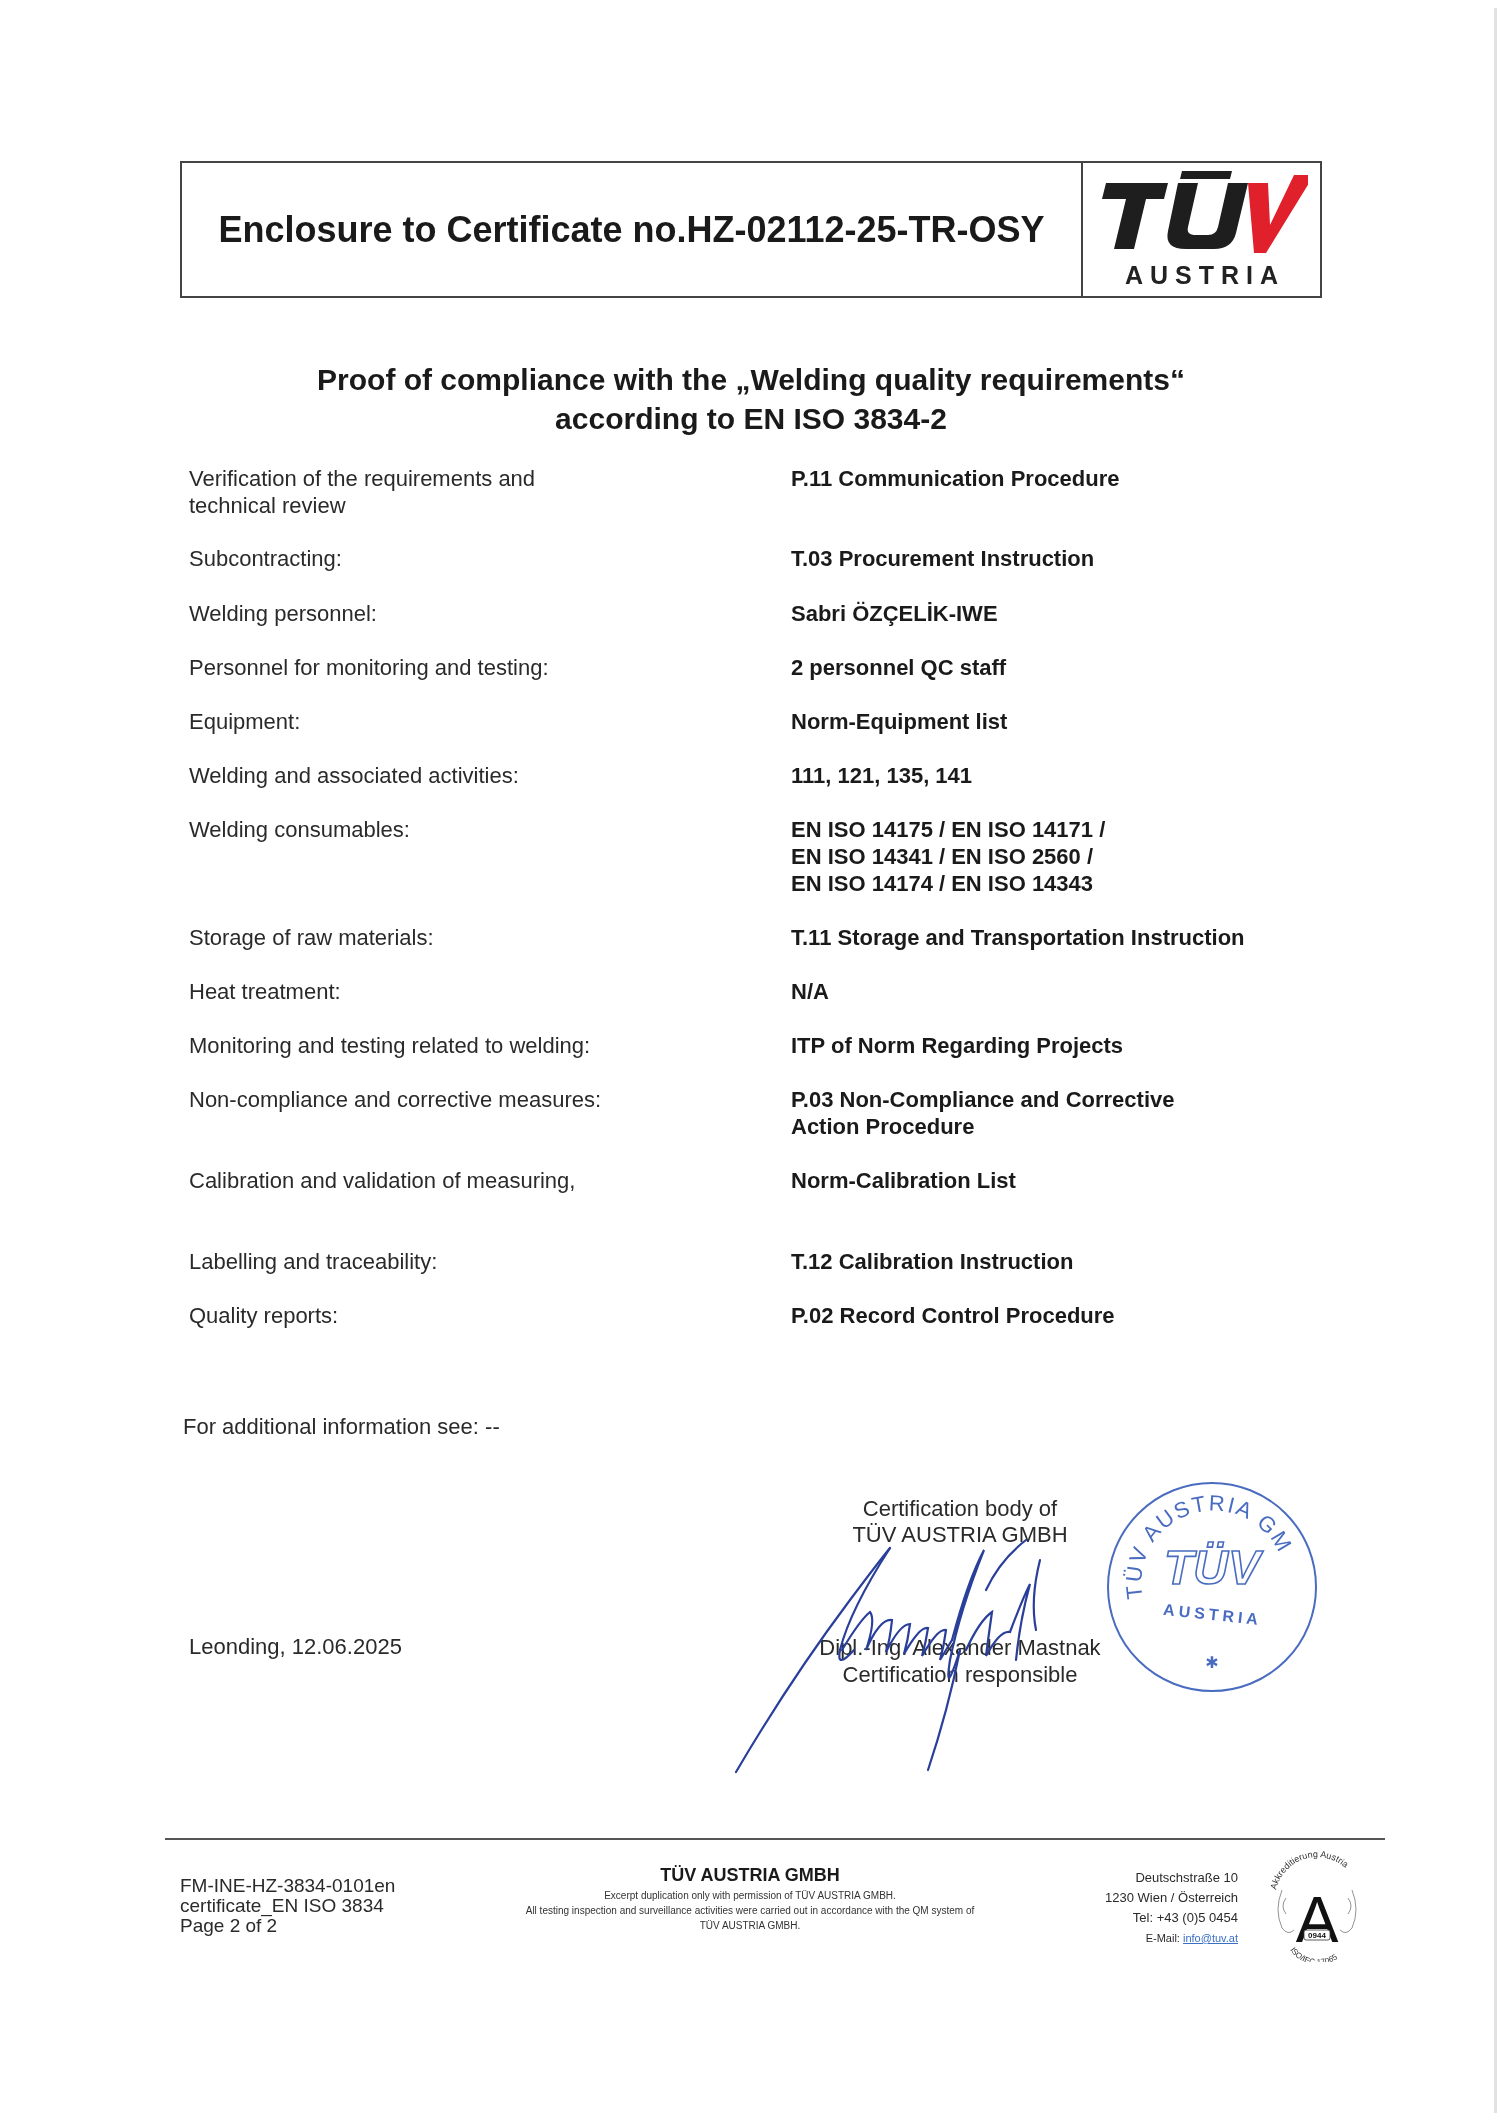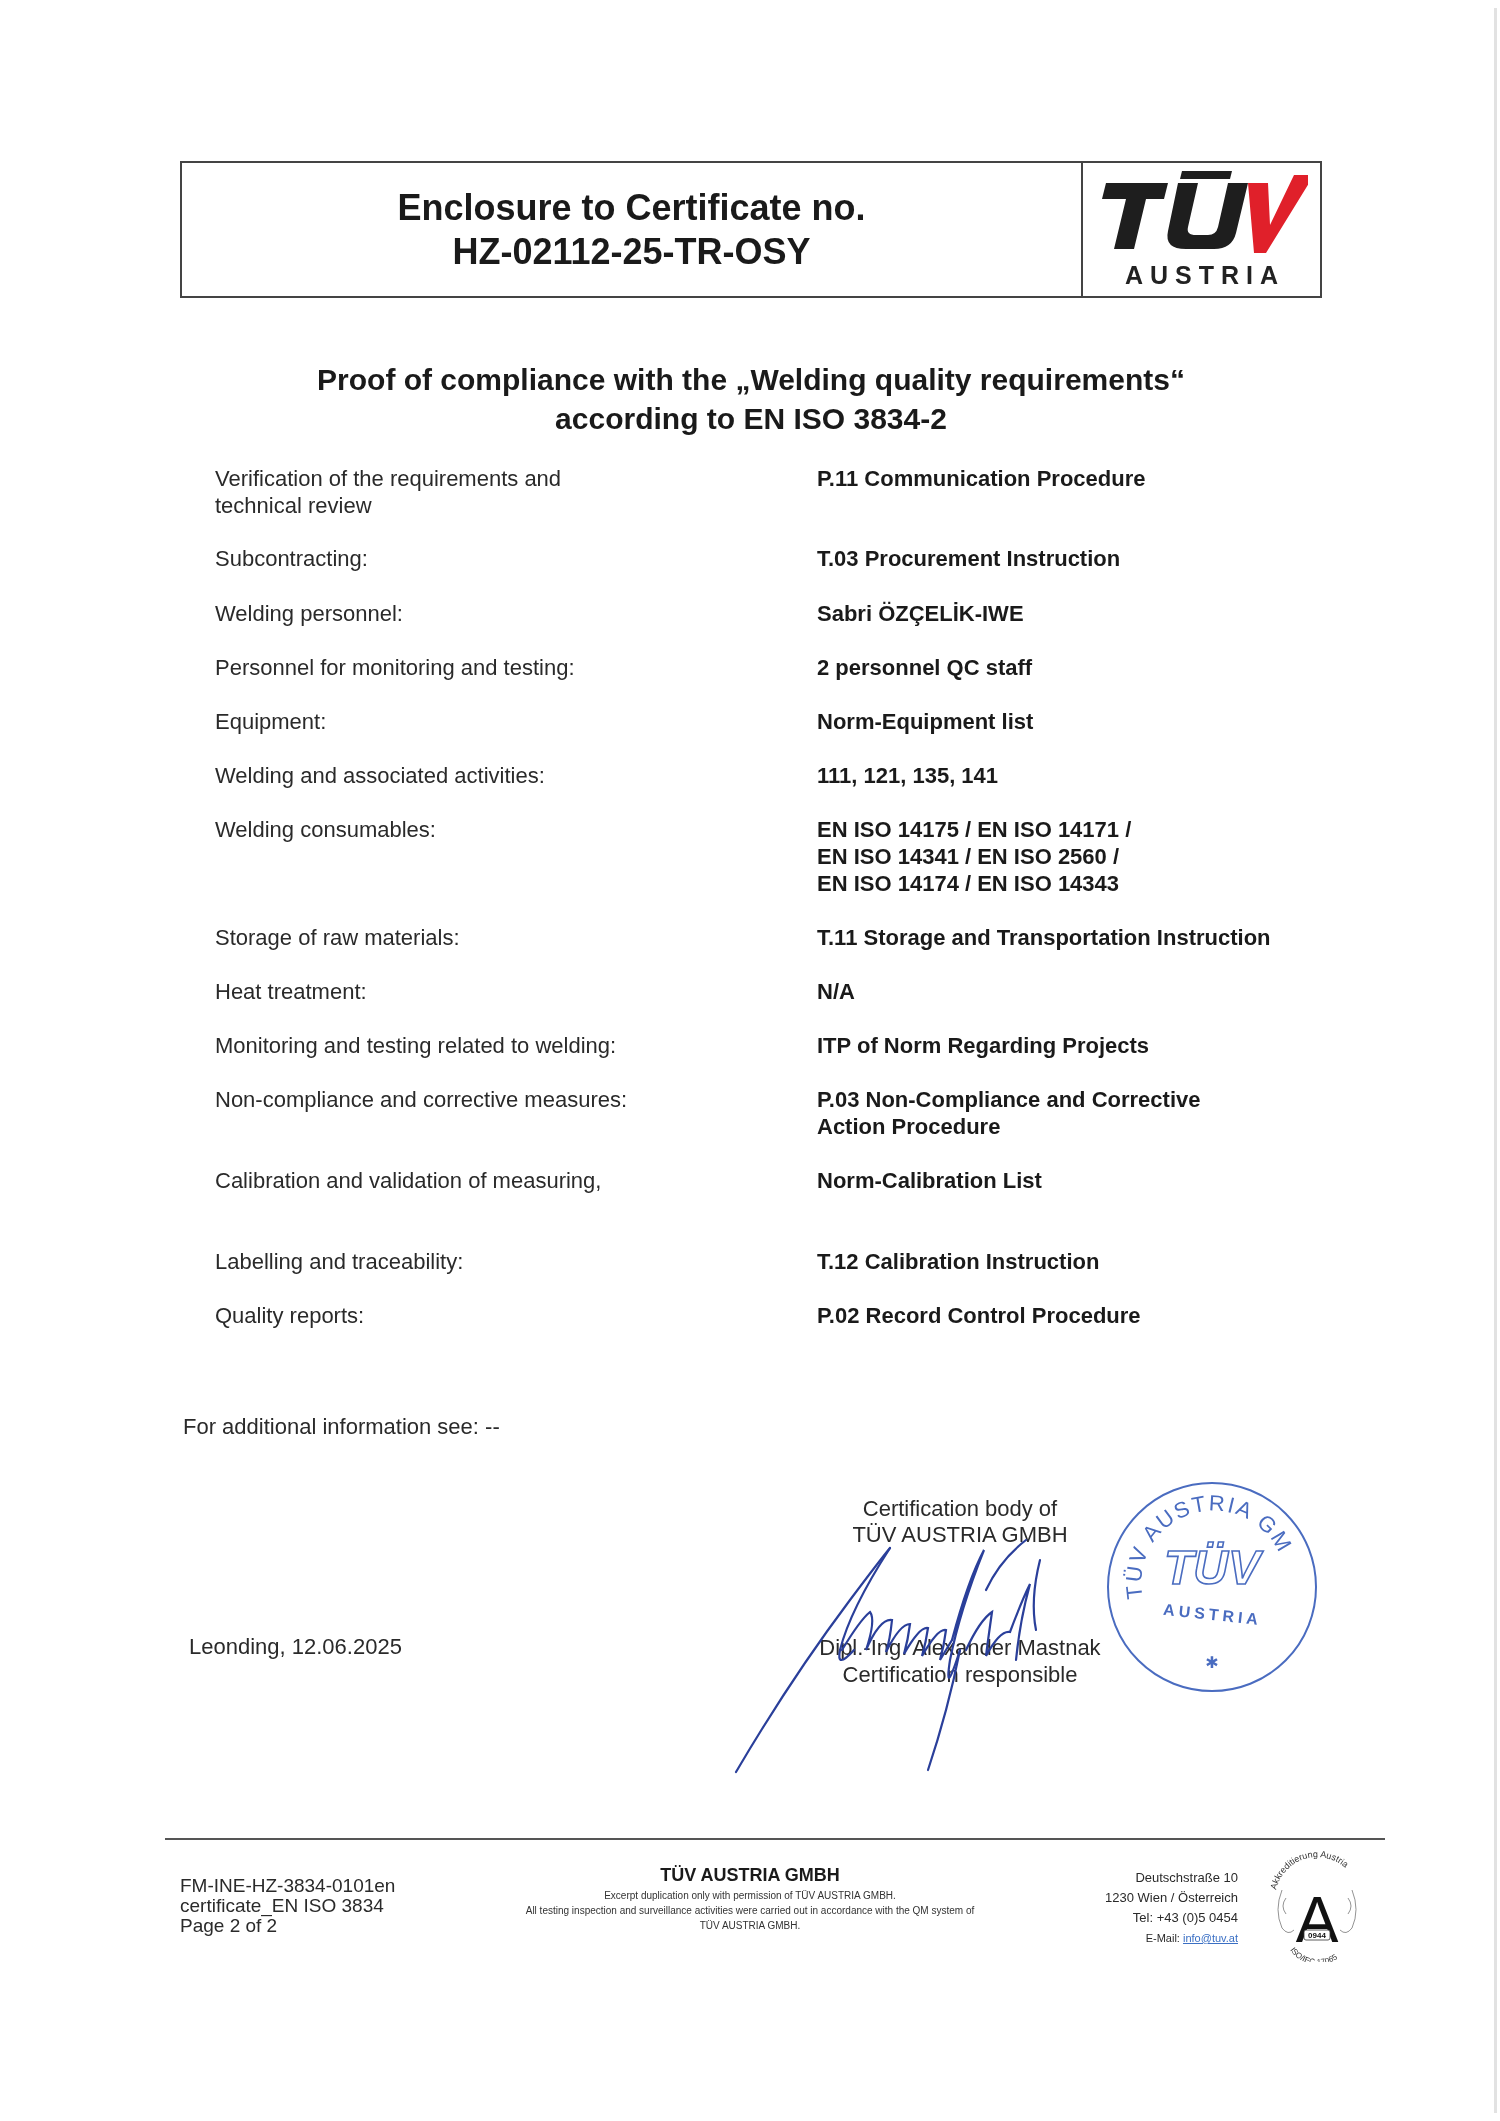--- a/index.html
+++ b/index.html
@@ -2,34 +2,34 @@
 <html><head>
   <meta charset="utf-8">
   <style>
     * { box-sizing: border-box; margin: 0; padding: 0; }
     html, body { width: 1500px; height: 2121px; background: #ffffff; }
     body { position: relative; font-family: "Liberation Sans", sans-serif; color: #1c1c1c; overflow: hidden; }
     .page-edge { position: absolute; left: 1494px; top: 8px; width: 3px; height: 2105px; background: #e2e2e2; }
 
     
     .header-box { position: absolute; left: 180px; top: 161px; width: 1142px; height: 137px; border: 2px solid #444; display: flex; }
-    .header-title { flex: 1; display: flex; flex-direction: column; align-items: center; justify-content: center; border-right: 2px solid #444; }
+    .header-title { flex: 1; display: flex; align-items: center; justify-content: center; border-right: 2px solid #444; }
     .header-title span { font-weight: bold; font-size: 36px; line-height: 44px; color: #1a1a1a; letter-spacing: 0px; }
     .header-logo { width: 237px; position: relative; }
     .logo-tuv { position: absolute; left: 15px; top: 6px; width: 210px; height: 84px; }
     .logo-austria { position: absolute; left: 0; width: 100%; top: 98px; text-align: center; font-weight: bold; font-size: 25px; letter-spacing: 7px; color: #222; padding-left: 7px; }
 
     
     .doc-title { position: absolute; left: 180px; top: 360px; width: 1142px; text-align: center; }
     .doc-title div { font-weight: bold; font-size: 30px; line-height: 39px; color: #1a1a1a; }
 
     
     .rows { position: absolute; left: 189px; top: 465px; width: 1150px; }
     .row { position: absolute; left: 0; width: 1150px; display: flex; }
-    .row .label { width: 602px; font-size: 22px; line-height: 27px; color: #2a2a2a; margin-left: 26px; }
+    .row .label { width: 602px; font-size: 22px; line-height: 27px; color: #2a2a2a; }
     .row .value { flex: 1; font-size: 22px; line-height: 27px; font-weight: bold; color: #1a1a1a; }
 
     .additional { position: absolute; left: 183px; top: 1390px; font-size: 22px; color: #2a2a2a; margin-top: 24px; }
 
     
     .place-date { position: absolute; left: 189px; top: 1634px; font-size: 22px; color: #2a2a2a; }
     .cert-body { position: absolute; left: 790px; top: 1496px; width: 340px; text-align: center; font-size: 22px; line-height: 26px; color: #2a2a2a; }
     .signer { position: absolute; left: 780px; top: 1634px; width: 360px; text-align: center; font-size: 22px; line-height: 27px; color: #2a2a2a; }
     .signature { position: absolute; left: 730px; top: 1500px; width: 360px; height: 280px; }
     .stamp { position: absolute; left: 1103px; top: 1478px; width: 218px; height: 218px; }

